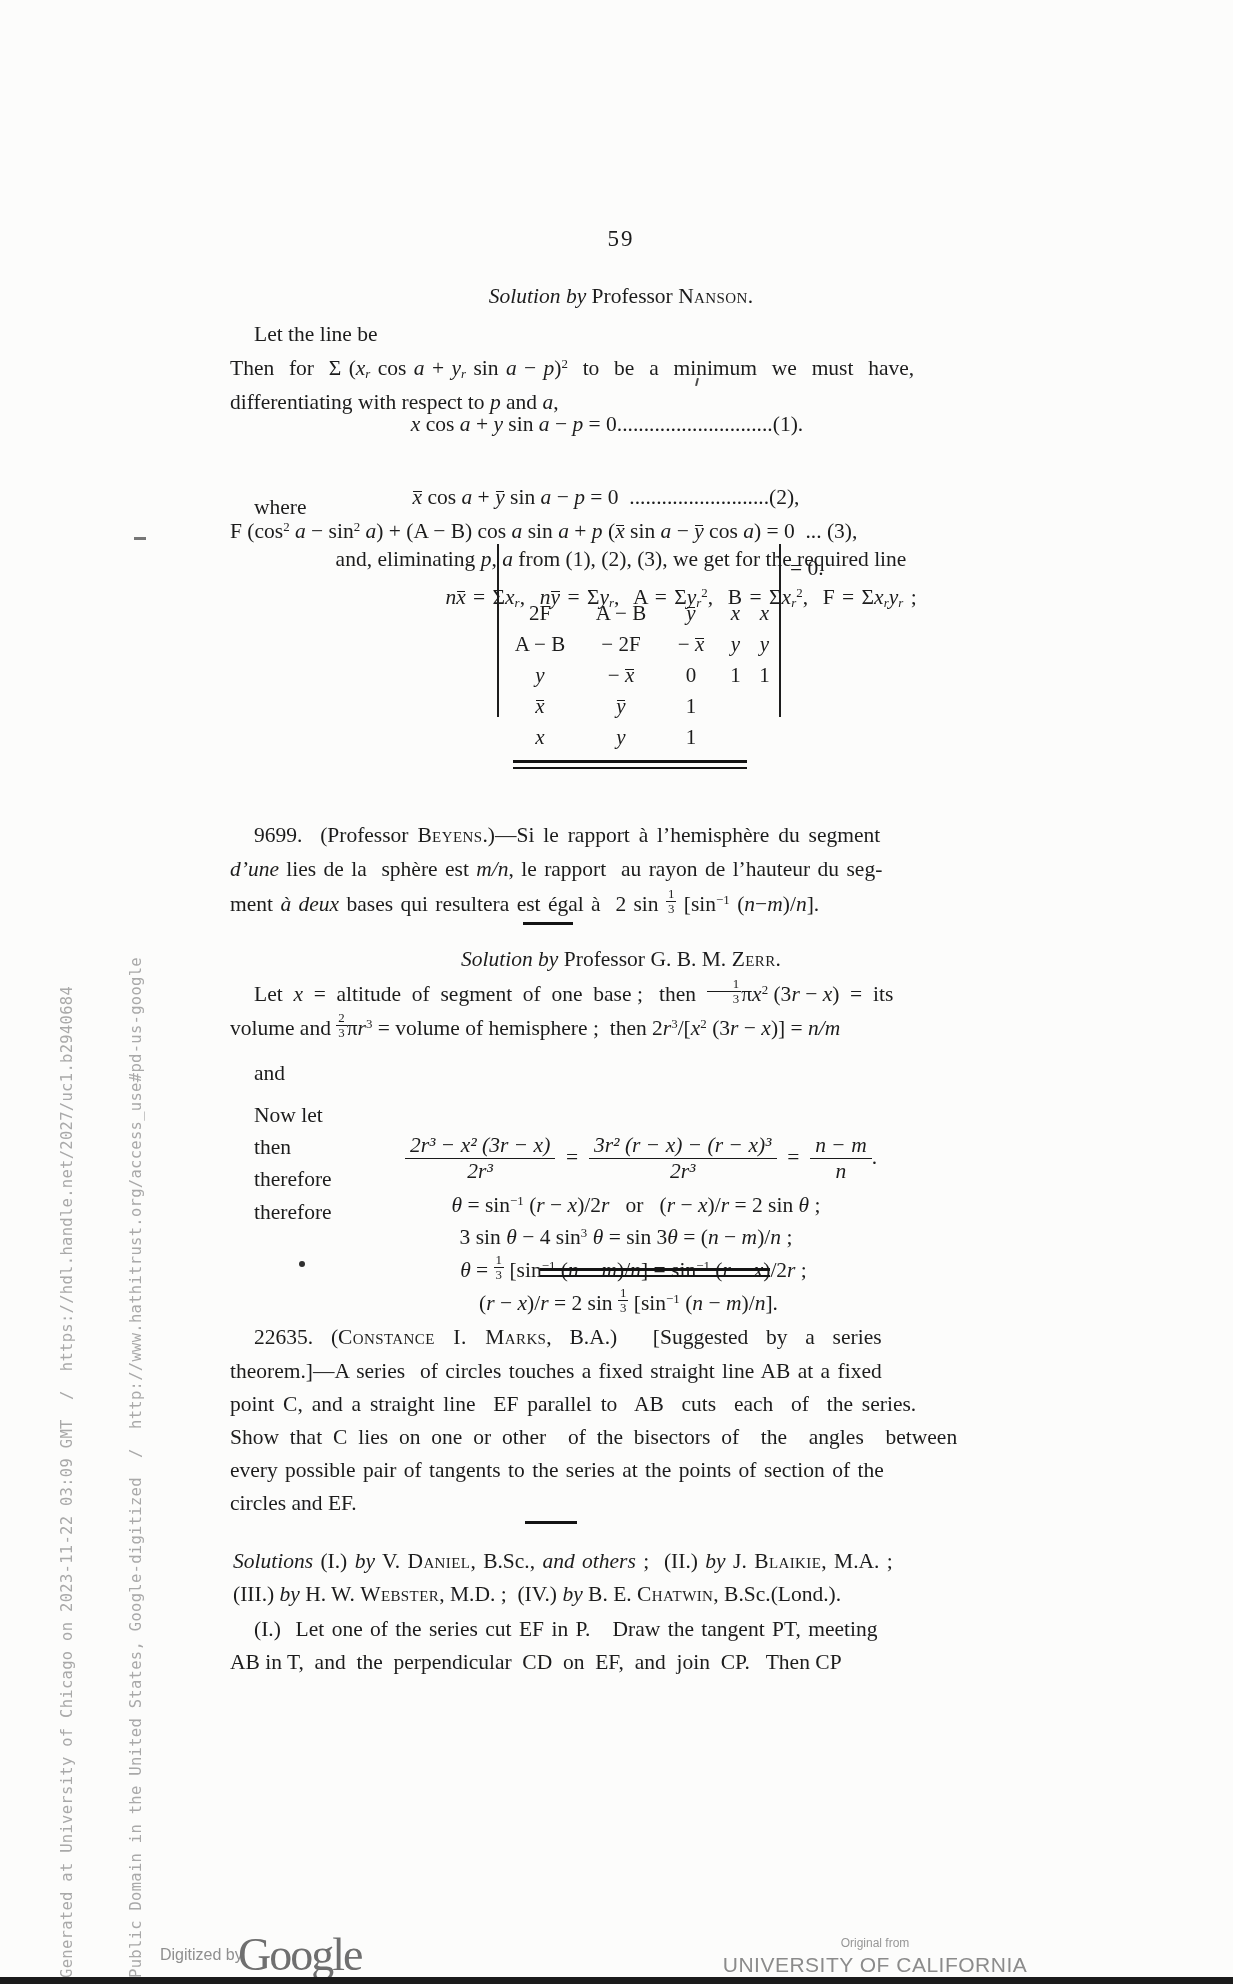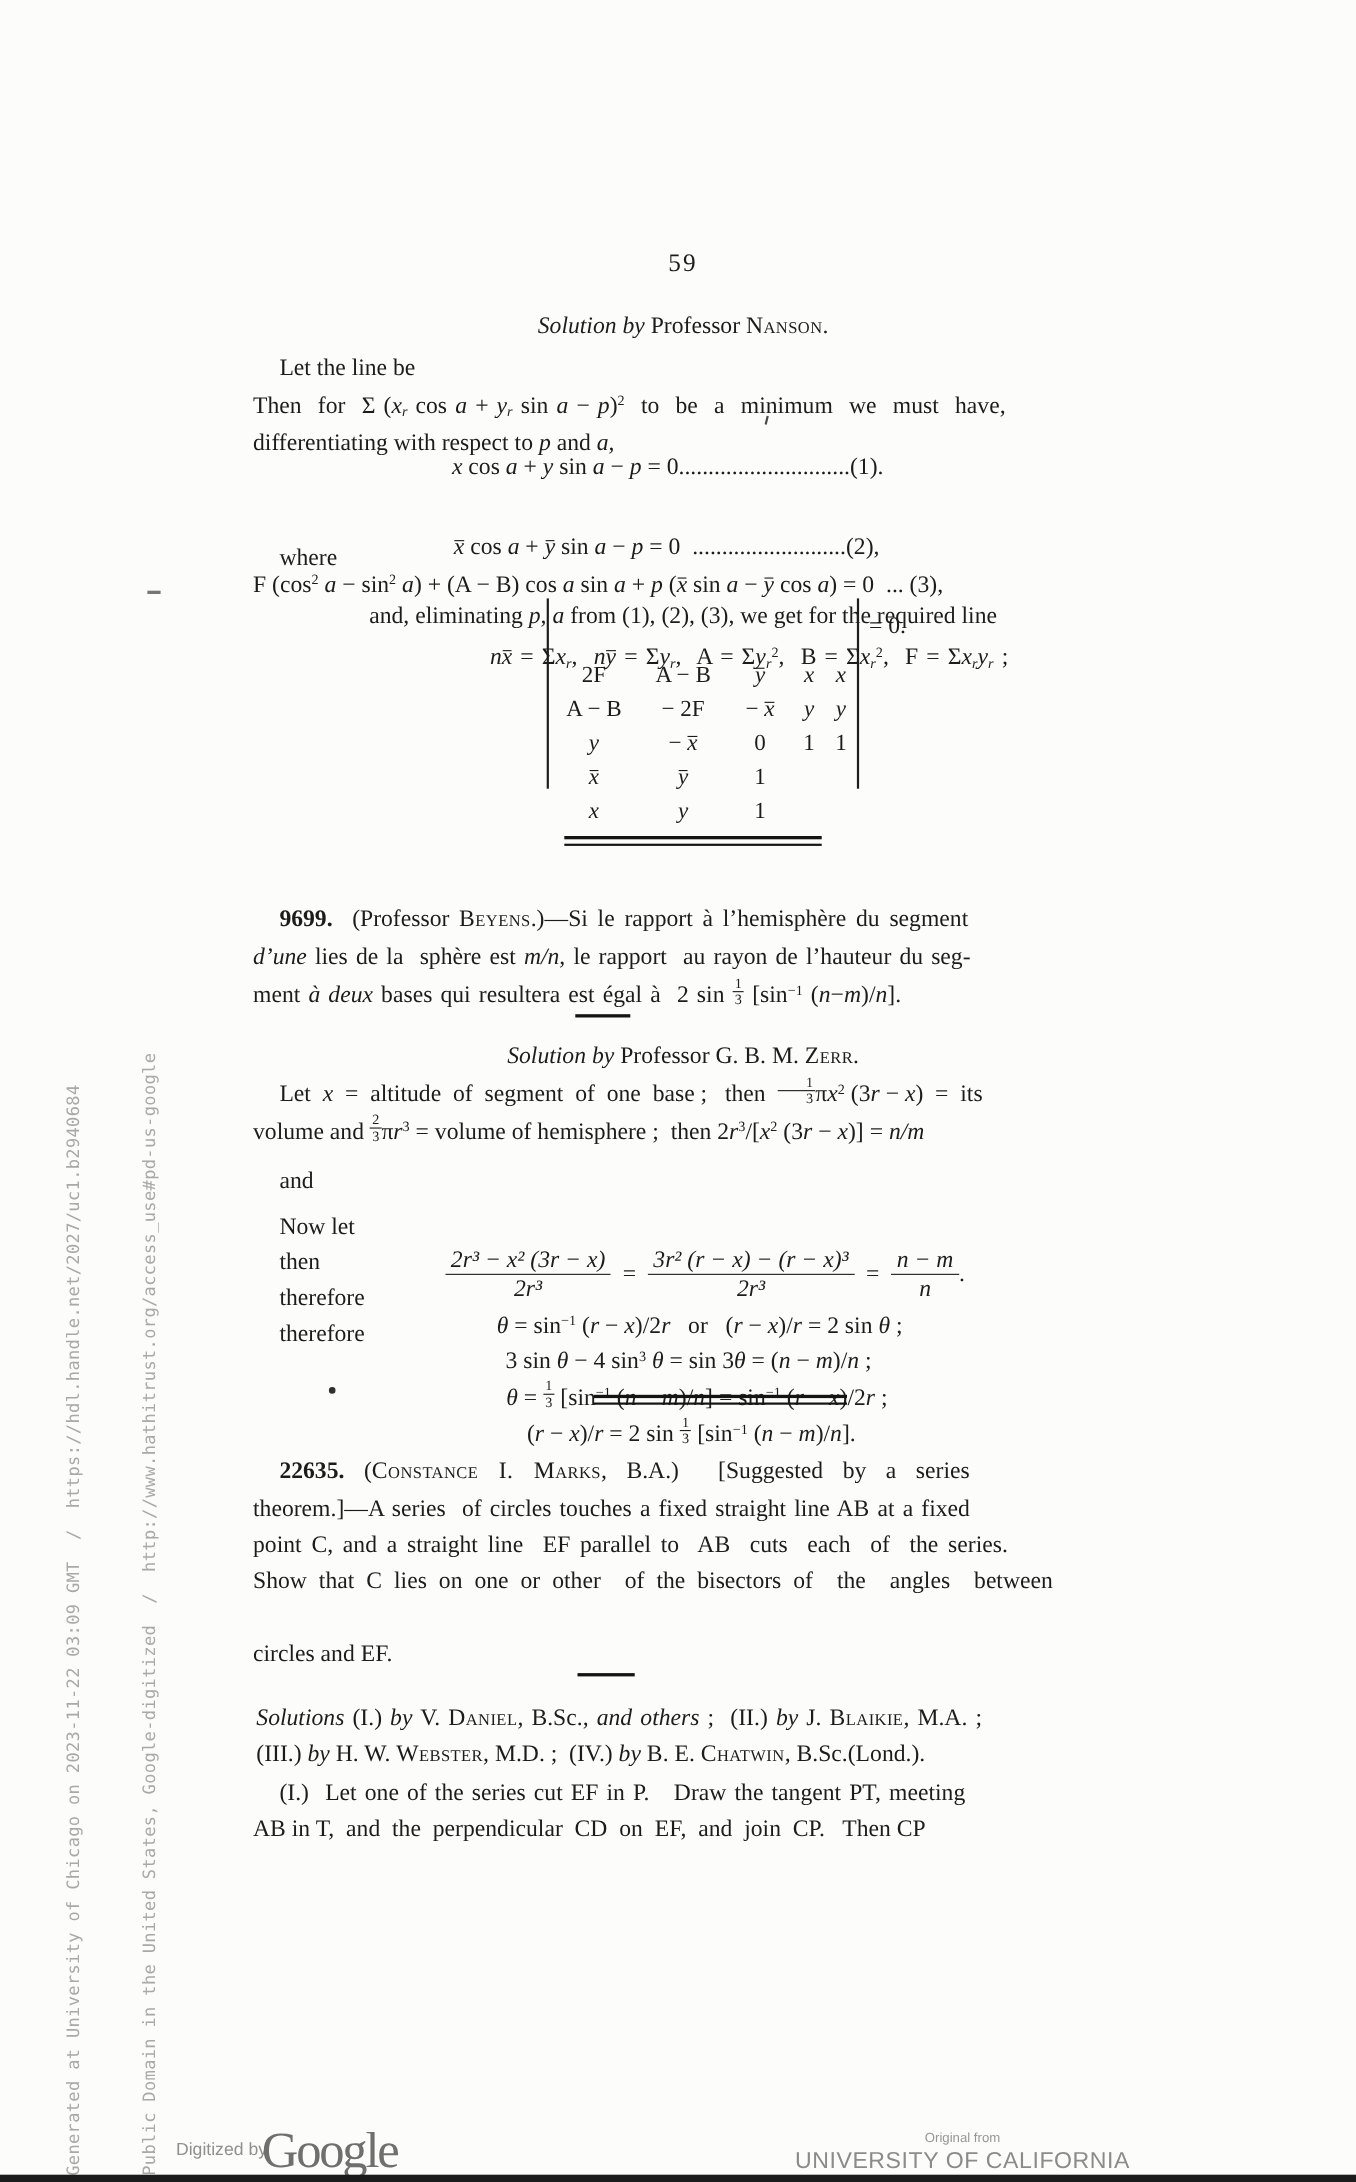--- a/index.html
+++ b/index.html
@@ -4,21 +4,21 @@
 <style>
   html,body{margin:0;padding:0;background:#e8e8e8;}
   .page{position:relative;width:1233px;height:1984px;background:#fcfcfb;overflow:hidden;
         font-family:"Liberation Serif","DejaVu Serif",serif;color:#1c1c1c;}
   .ln{position:absolute;left:230px;width:782px;font-size:21.5px;line-height:30px;white-space:pre;}
   .center{text-align:center;}
   .pagenum{font-size:23px;letter-spacing:2px;}
   .eqlabel{position:absolute;top:0;}
   .eqcenter{display:block;text-align:center;}
   .it{font-style:italic;}
-  .bf{font-weight:bold;}
+  .bf{font-weight:normal;}
   .sc{font-variant:small-caps;letter-spacing:0.4px;}
   sup{font-size:0.60em;line-height:0;vertical-align:0.55em;}
   sub{font-size:0.60em;line-height:0;vertical-align:-0.22em;}
   .bar{display:inline-block;position:relative;line-height:1.18;}
   .bar::after{content:"";position:absolute;left:6%;right:6%;top:0.28em;border-top:1.7px solid #1a1a1a;}
   .frac{display:inline-block;vertical-align:-0.65em;text-align:center;line-height:1.08;font-style:italic;}
   .frac .fn{display:block;border-bottom:1.7px solid #1a1a1a;padding:0 5px 1px;}
   .frac .fd{display:block;padding-top:1px;}
   .frac.small{font-size:0.60em;vertical-align:-0.12em;line-height:1;font-style:normal;}
   .frac.small .fn{padding:0 2px 0;border-bottom-width:1.4px;}
@@ -156,20 +156,21 @@
     <span class="eqlabel" style="left:24px">therefore</span>
     <span class="eqcenter" style="padding-left:15px"><span>(</span><span class="it">r</span><span> − </span><span class="it">x</span><span>)/</span><span class="it">r</span><span> = 2 sin </span><span class="frac small"><span class="fn">1</span><span class="fd">3</span></span><span> [sin</span><sup>−1</sup><span> (</span><span class="it">n</span><span> − </span><span class="it">m</span><span>)/</span><span class="it">n</span><span>].</span></span>
   </div>
 
   <div class="rule-double" style="left:540px;top:1268px;width:230px"></div>
 
   <div class="ln ws3" style="top:1322px;text-indent:24px"><span class="bf">22635.</span><span>  (</span><span class="sc">Constance  I.  Marks</span><span>,  B.A.)    [Suggested  by  a  series</span></div>
   <div class="ln ws2" style="top:1356px"><span>theorem.]—A series  of circles touches a fixed straight line AB at a fixed</span></div>
   <div class="ln ws3" style="top:1389px"><span>point C, and a straight line  EF parallel to  AB  cuts  each  of  the series.</span></div>
   <div class="ln ws5" style="top:1422px"><span>Show that C lies on one or other  of the bisectors of  the  angles  between</span></div>
+  <div class="ln ws2" style="top:1455px"><span>every possible pair of tangents to the series at the points of section of the</span></div>
   <div class="ln" style="top:1488px"><span>circles and EF.</span></div>
 
   <div class="rule-short" style="left:525px;top:1521px;width:52px"></div>
 
   <div class="ln ws2" style="top:1546px;left:233px"><span class="it">Solutions</span><span> (I.) </span><span class="it">by</span><span> V. </span><span class="sc">Daniel</span><span>, B.Sc., </span><span class="it">and others</span><span> ;  (II.) </span><span class="it">by</span><span> J. </span><span class="sc">Blaikie</span><span>, M.A. ;</span></div>
   <div class="ln" style="top:1579px;left:233px"><span>(III.) </span><span class="it">by</span><span> H. W. </span><span class="sc">Webster</span><span>, M.D. ;  (IV.) </span><span class="it">by</span><span> B. E. </span><span class="sc">Chatwin</span><span>, B.Sc.(Lond.).</span></div>
   <div class="ln ws2" style="top:1614px;text-indent:24px"><span>(I.)  Let one of the series cut EF in P.   Draw the tangent PT, meeting</span></div>
   <div class="ln" style="top:1647px"><span>AB in T,  and  the  perpendicular  CD  on  EF,  and  join  CP.   Then CP</span></div>
 
   <div class="speck" style="left:134px;top:537px;width:12px;height:3px;opacity:0.75"></div>

